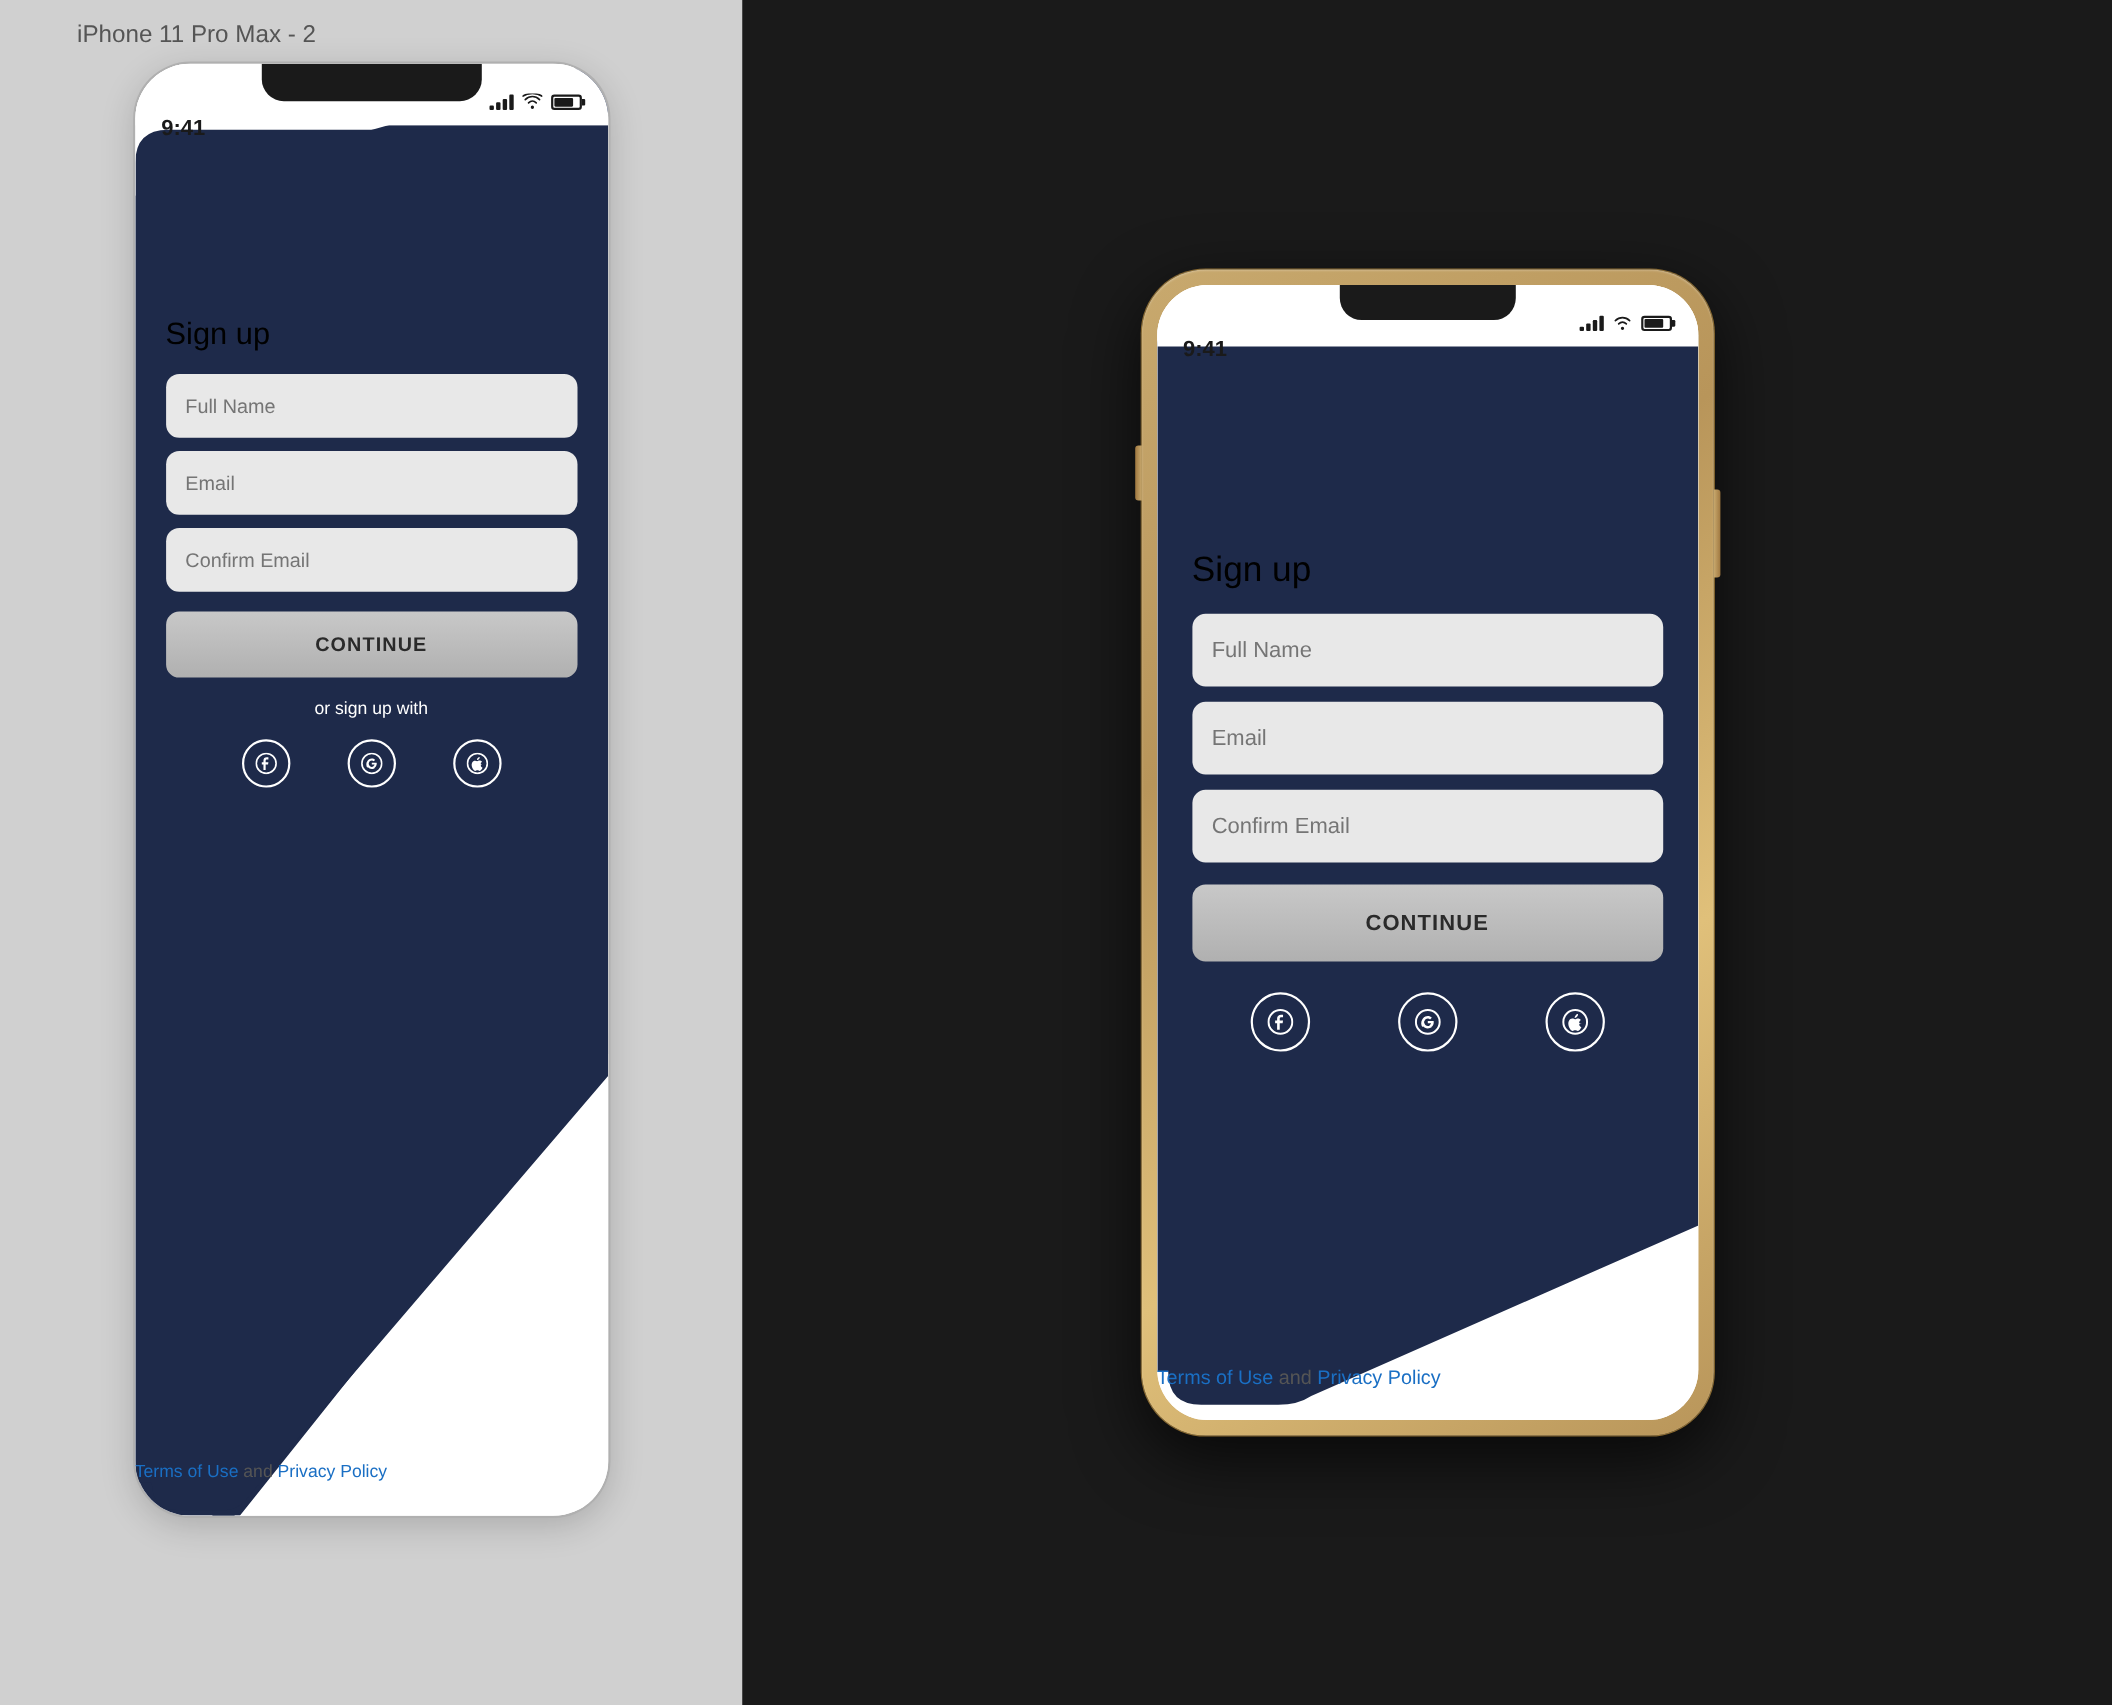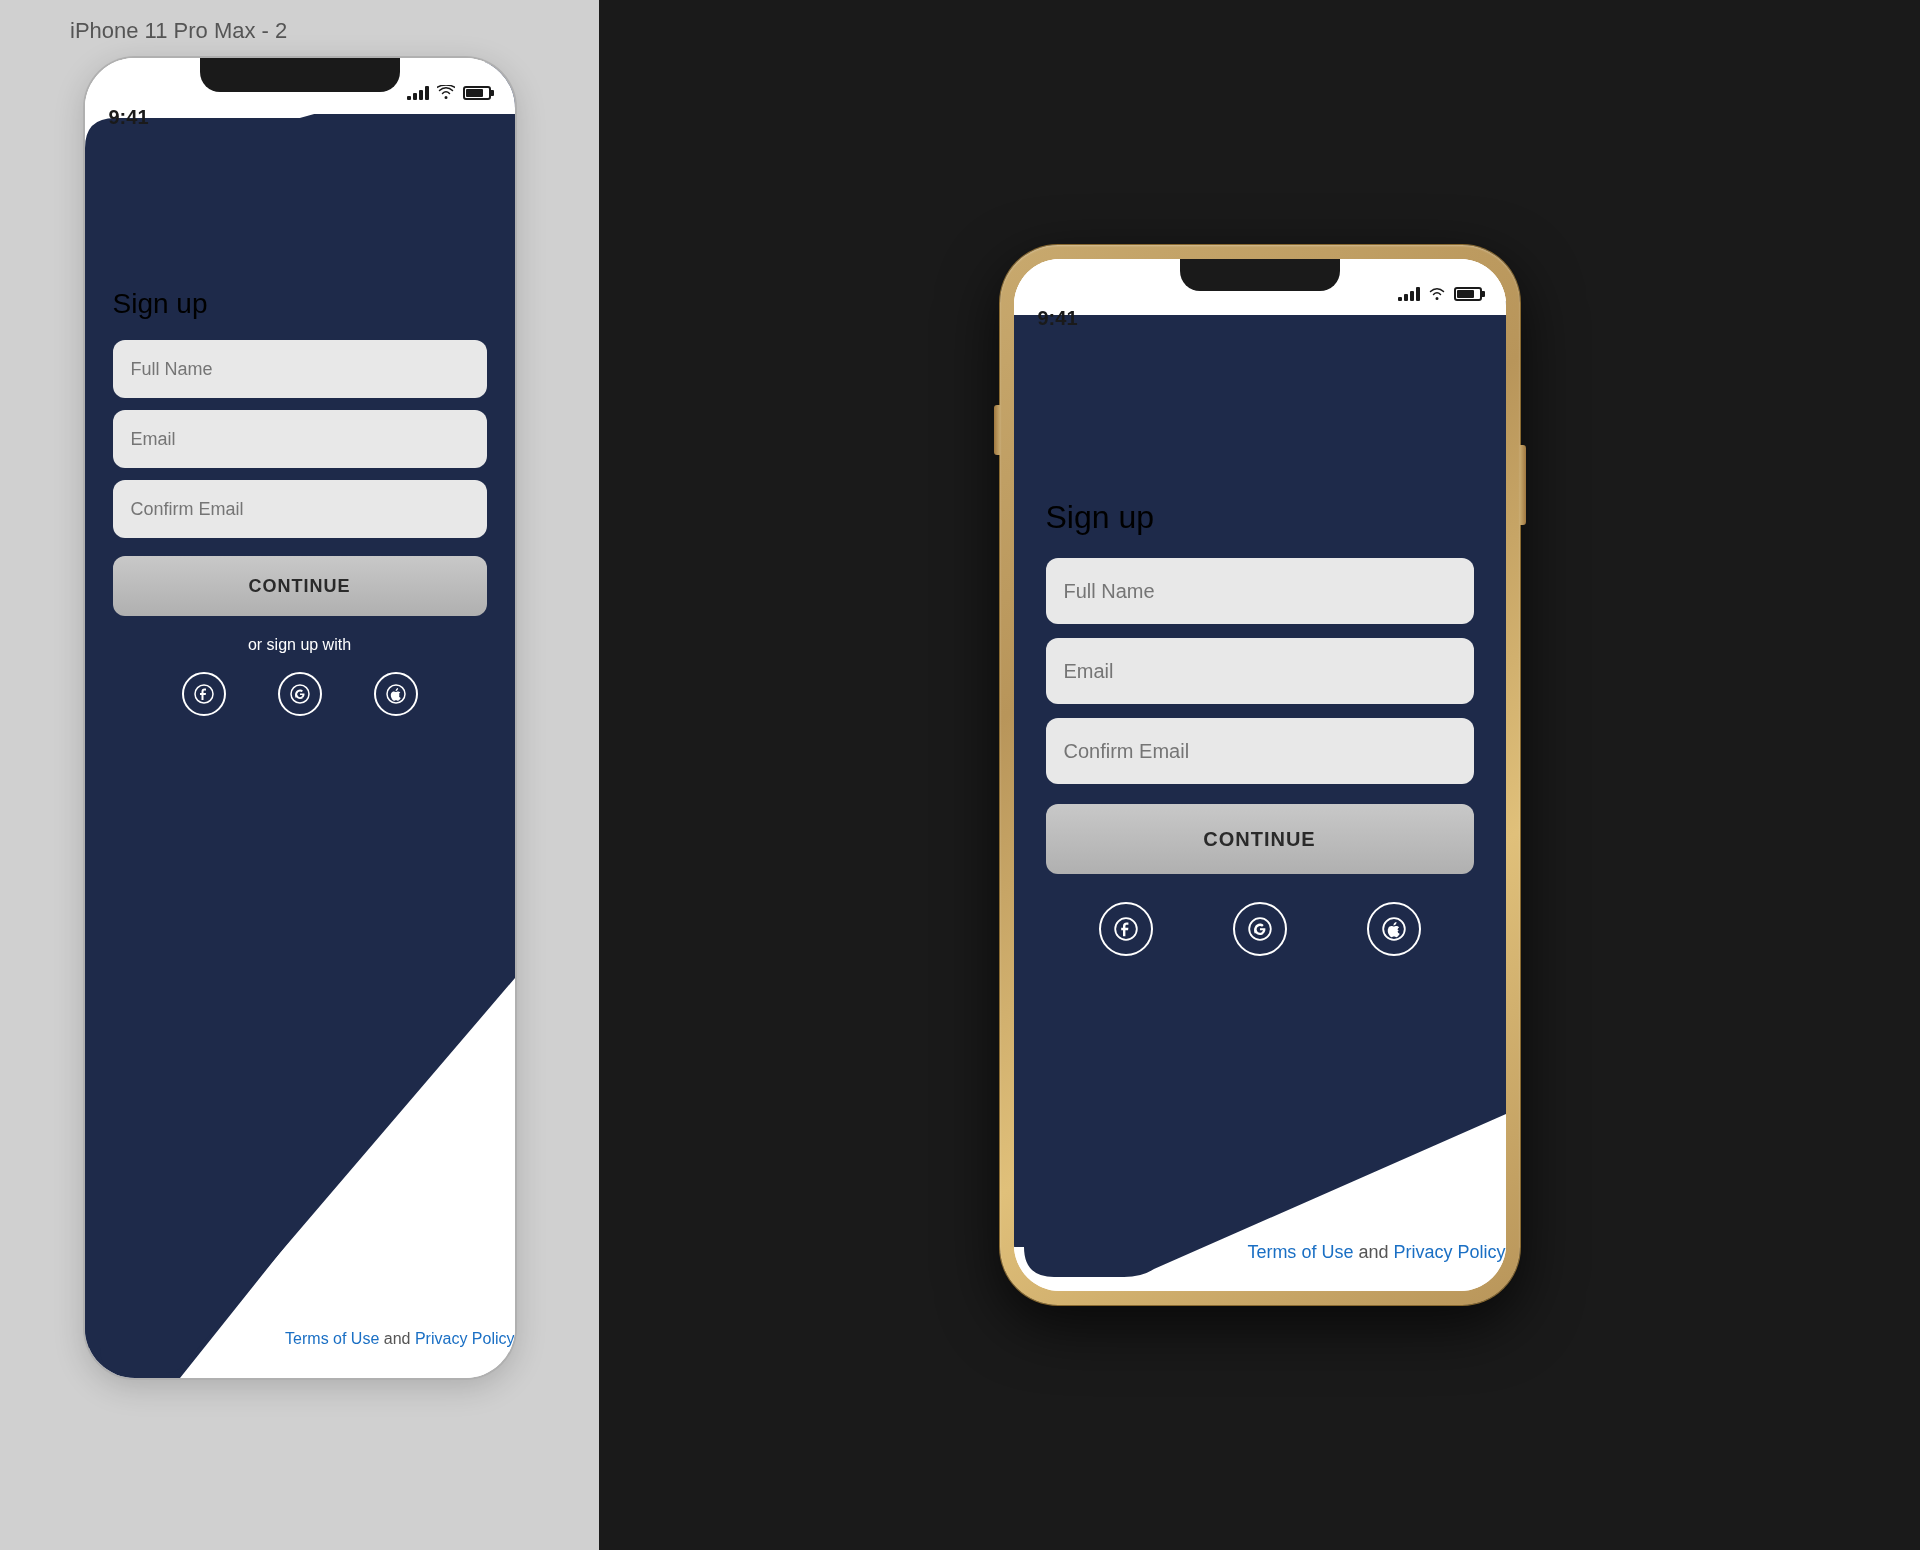--- a/index.html
+++ b/index.html
@@ -8,21 +8,21 @@
       width: 1920px;
       height: 1550px;
       display: flex;
       background: #1a1a1a;
       font-family: -apple-system, 'SF Pro Display', 'Helvetica Neue', Arial, sans-serif;
       overflow: hidden;
     }
 
     
     .left-panel {
-      width: 599px;
+      width: 675px;
       height: 1550px;
       background: #d0d0d0;
       display: flex;
       flex-direction: column;
       align-items: center;
       padding-top: 18px;
     }
 
     .simulator-label {
       color: #555;
@@ -299,23 +299,23 @@
       justify-content: center;
       color: white;
       font-size: 18px;
       cursor: pointer;
     }
 
     
     .terms-bar {
       position: absolute;
       bottom: 30px;
-      left: 17px;
+      left: 0;
       right: 0;
-      text-align: right;
+      text-align: left;
       font-size: 16px;
       color: #555;
       z-index: 10;
     }
 
     .terms-bar a {
       color: #1a6fc4;
       text-decoration: none;
     }
 

